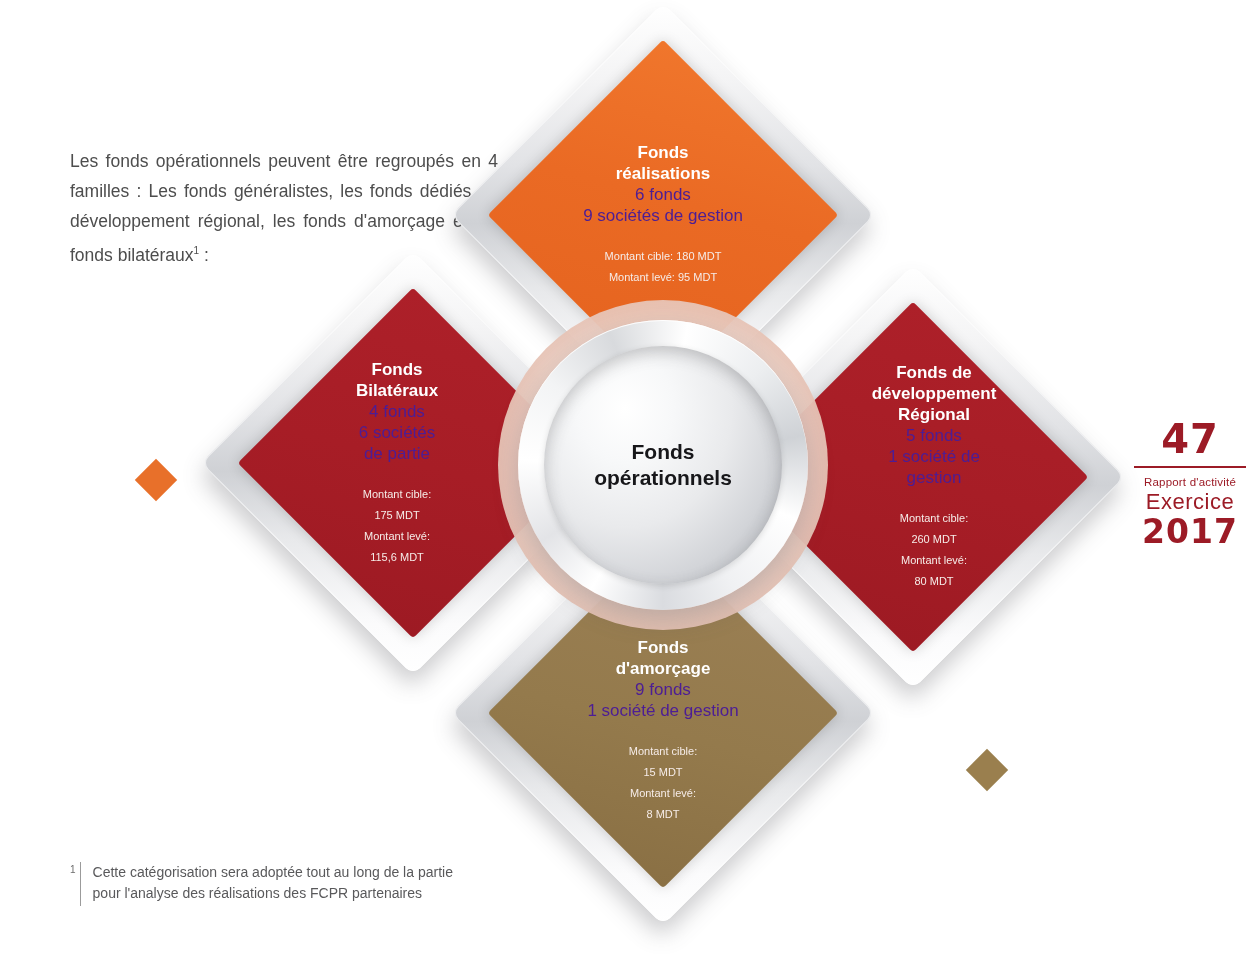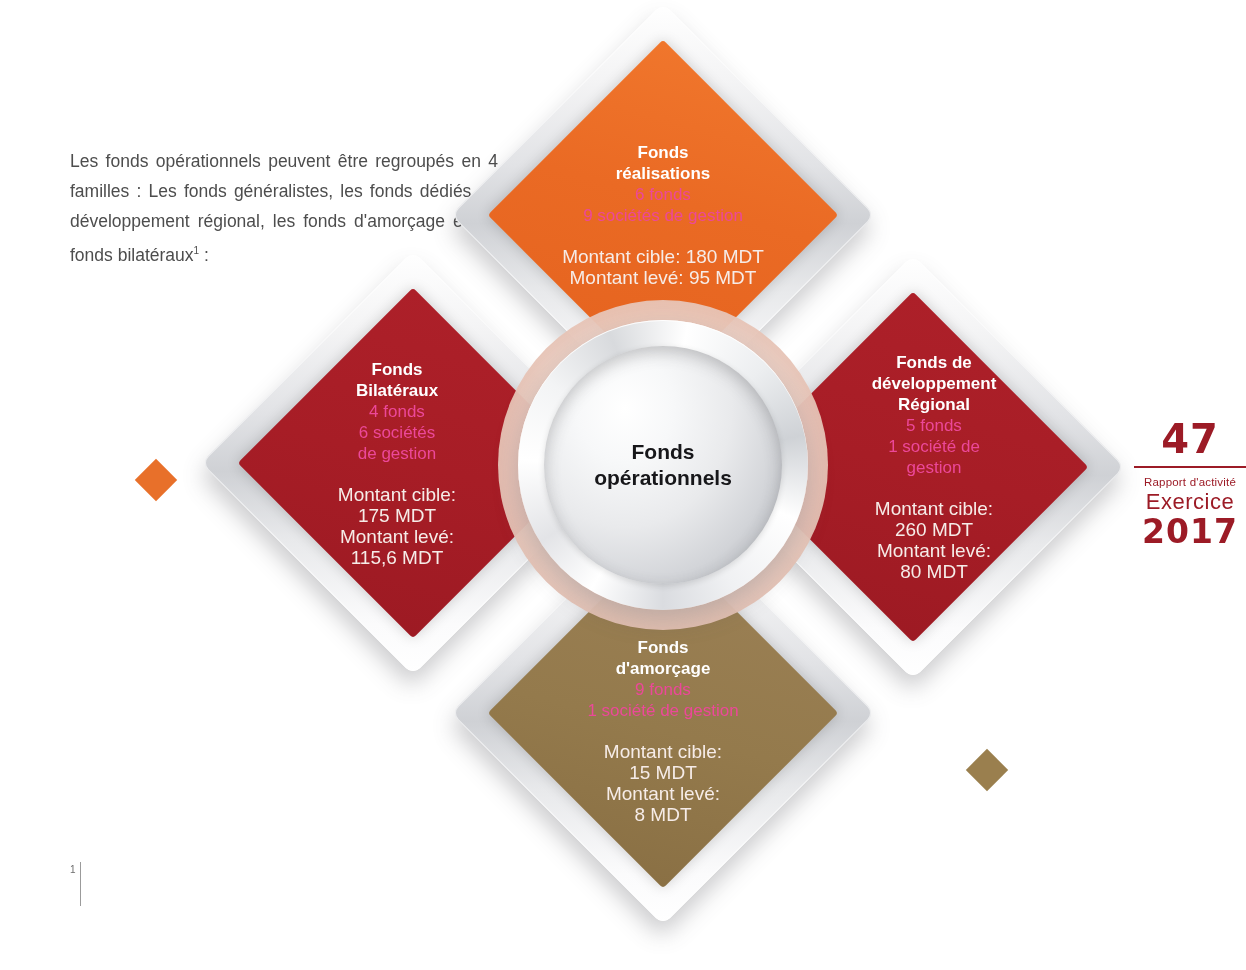--- a/index.html
+++ b/index.html
@@ -36,32 +36,32 @@
     transform:rotate(45deg);
     border-radius:4px;
     box-shadow:0 0 14px rgba(0,0,0,.18);
   }
   .node .txt{
     position:absolute;left:0;top:0;width:300px;height:300px;
     display:flex;flex-direction:column;align-items:center;justify-content:center;
     color:#ffffff;text-align:center;pointer-events:none;
   }
   .ttl{font-weight:bold;font-size:17px;line-height:21px;}
-  .sub{font-size:17px;line-height:21px;color:#ec4899;}
-  .amt{font-size:19px;line-height:21px;color:#f6ece8;}
+  .sub{font-size:17px;line-height:21px;color:#4c1d95;}
+  .amt{font-size:11px;line-height:21px;color:#f6ece8;}
   .gap{height:20px;}
 
   
   .tile-orange{background:linear-gradient(150deg,#f0762c 0%,#ea6a24 45%,#e5631f 100%);}
   .tile-red{background:linear-gradient(150deg,#ad2029 0%,#a71d26 50%,#9d1a23 100%);}
   .tile-tan{background:linear-gradient(150deg,#9b8055 0%,#947a4c 55%,#8a7044 100%);}
 
   
   #node-top   {left:270px;top:10px;}
-  #node-right {left:520px;top:262px;}
+  #node-right {left:520px;top:272px;}
   #node-bottom{left:270px;top:508px;}
   #node-left  {left:20px; top:258px;}
 
   
   #hub{position:absolute;left:150px;top:140px;width:540px;height:540px;}
   .hub-peach{
     position:absolute;left:105px;top:105px;width:330px;height:330px;
     border-radius:50%;
     background:radial-gradient(circle at 50% 50%, rgba(255,255,255,0) 0 55%, #f2d8cd 56%, #e6c2b4 72%, #f2ddd3 86%, rgba(255,255,255,0) 92%);
     opacity:.95;
@@ -169,21 +169,21 @@
     </div>
 
     <div class="node" id="node-left">
       <div class="frame"></div>
       <div class="tile tile-red"></div>
       <div class="txt" style="padding-right:32px;box-sizing:border-box;">
         <div class="ttl">Fonds</div>
         <div class="ttl">Bilatéraux</div>
         <div class="sub">4 fonds</div>
         <div class="sub">6 sociétés</div>
-        <div class="sub">de gestion</div>
+        <div class="sub">de partie</div>
         <div class="gap"></div>
         <div class="amt">Montant cible:</div>
         <div class="amt">175 MDT</div>
         <div class="amt">Montant levé:</div>
         <div class="amt">115,6 MDT</div>
       </div>
     </div>
 
     <div id="hub">
       <div class="hub-peach"></div>
@@ -205,15 +205,19 @@
     <div class="pg">47</div>
     <div class="rule"></div>
     <div class="rap">Rapport d'activité</div>
     <div class="ex">Exercice</div>
     <div class="yr">2017</div>
   </div>
 
   <div id="footnote">
     <span class="fn-mark">1</span>
     <span class="fn-bar"></span>
+    <div class="fn-text">
+      <div>Cette catégorisation sera adoptée tout au long de la partie</div>
+      <div>pour l'analyse des réalisations des FCPR partenaires</div>
+    </div>
   </div>
 
 </div>
 
 </body></html>

